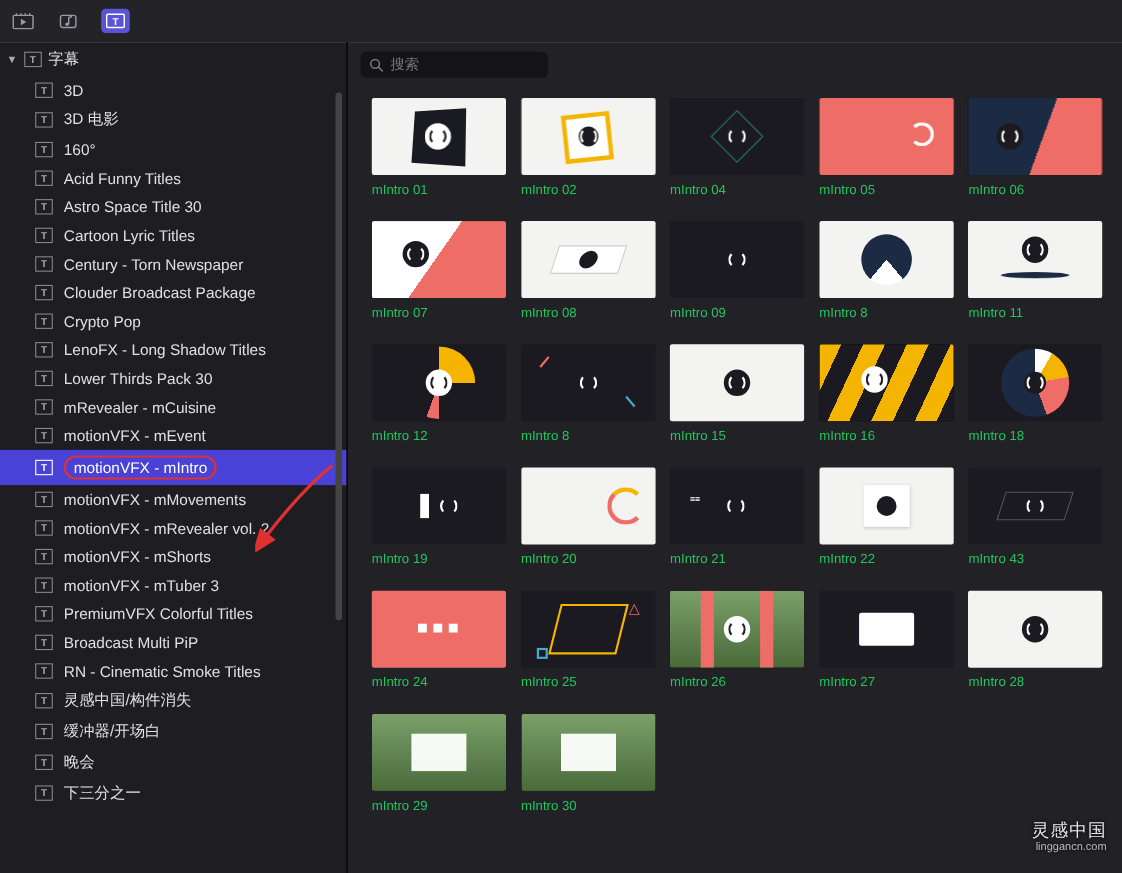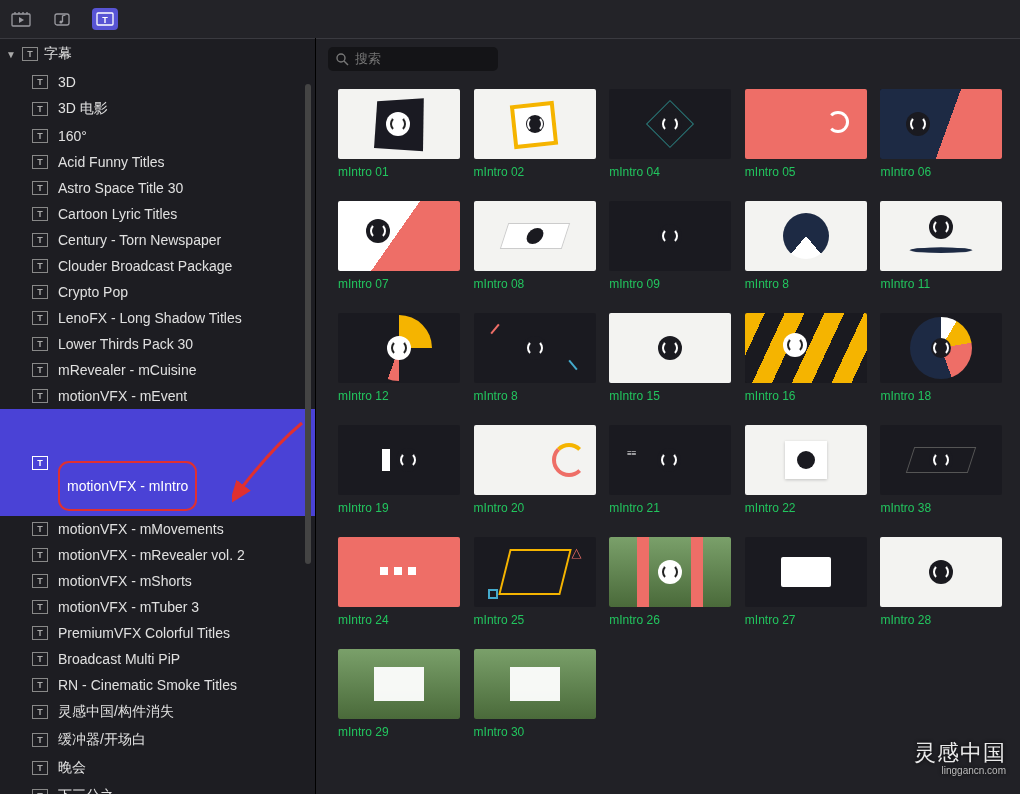--- a/index.html
+++ b/index.html
@@ -21,21 +21,21 @@
 .sidebar { width: 316px; background: #1d1d22; border-right: 1px solid #000; position: relative; overflow: hidden; }
 .tree-header { display: flex; align-items: center; gap: 6px; padding: 6px 6px; font-size: 14px; color: #e0e0e0; border-top: 1px solid #3a3a40; }
 .disclosure { color: #aaa; font-size: 10px; }
 .t-box { width: 16px; height: 14px; border: 1px solid #888; display: inline-flex; align-items: center; justify-content: center; font-size: 9px; font-weight: bold; color: #aaa; }
 
 .tree-items { display: flex; flex-direction: column; }
 .tree-item { display: flex; align-items: center; gap: 10px; padding: 5px 0 5px 32px; font-size: 14px; color: #e0e0e0; cursor: default; }
 .tree-item .t-box { flex: none; }
 .tree-item.selected { background: #4a42d6; color: #fff; }
 .tree-item.selected .t-box { border-color: #fff; color: #fff; }
-.item-label.highlighted { border: 2px solid #e03030; border-radius: 11px; padding: 15px 7px; margin-top: 47px; }
+.item-label.highlighted { border: 2px solid #e03030; border-radius: 11px; padding: 1px 7px; }
 
 .arrow-annot { position: absolute; left: 232px; top: 380px; pointer-events: none; }
 
 .sb-scroll { position: absolute; right: 4px; top: 46px; width: 6px; height: 480px; background: #444; border-radius: 3px; }
 
 .content { flex: 1; background: #212126; display: flex; flex-direction: column; overflow-y: auto; }
 .search-row { display: flex; justify-content: flex-start; padding: 8px 12px; border-top: 1px solid #3a3a40; }
 .search { background: #141417; border-radius: 5px; width: 170px; height: 24px; display: flex; align-items: center; padding: 0 8px; gap: 6px; color: #777; font-size: 13px; }
 
 .grid { display: grid; grid-template-columns: repeat(5, 1fr); gap: 22px 12px; padding: 10px 16px 20px 22px; }
@@ -47,21 +47,21 @@
 .th-white { background: #f3f3f1; }
 .th-dark { background: #1a1a20; }
 .th-coral { background: #ee6e67; }
 
 .logo-circ { width: 24px; height: 24px; border-radius: 50%; background: #1a1a20; position: absolute; top: 50%; left: 50%; transform: translate(-50%,-50%); display:flex; align-items:center; justify-content:center; }
 .logo-circ::after { content:""; width:12px; height:12px; border:2px solid #fff; border-radius:50%; border-top-color:transparent; border-bottom-color:transparent; }
 .logo-circ.inv { background:#fff; }
 .logo-circ.inv::after { border-color:#222; border-top-color:transparent; border-bottom-color:transparent; }
 
 .watermark { position: absolute; right: 14px; bottom: 18px; color: #fff; opacity: 0.9; font-size: 14px; text-shadow: 0 0 4px #000; display:flex; flex-direction:column; align-items:flex-end; line-height:1.1; }
-.watermark .big { font-size: 22px; font-weight: 500; letter-spacing: 1px; }
+.watermark .big { font-size: 16px; font-weight: 500; letter-spacing: 1px; }
 .watermark .small { font-size: 10px; color:#ccc; }
 </style>
 </head>
 <body>
 
 <div class="app">
 
   <div class="topbar">
     <div class="top-icons">
       <span class="top-icon">
@@ -350,21 +350,21 @@
                 <div style="width:18px;height:18px;border-radius:50%;background:#1a1a20"></div>
               </div>
             </div>
             <div class="cap">mIntro 22</div>
           </div>
           <div class="cell">
             <div class="thumb th-dark">
               <div style="position:absolute;left:30px;top:22px;width:62px;height:26px;border:1px solid #555;transform:skewX(-18deg)"></div>
               <div class="logo-circ"></div>
             </div>
-            <div class="cap">mIntro 38</div>
+            <div class="cap">mIntro 43</div>
           </div>
           <div class="cell">
             <div class="thumb th-coral">
               <div style="position:absolute;left:42px;top:30px;display:flex;gap:6px">
                 <div style="width:8px;height:8px;background:#fff"></div>
                 <div style="width:8px;height:8px;background:#fff"></div>
                 <div style="width:8px;height:8px;background:#fff"></div>
               </div>
             </div>
             <div class="cap">mIntro 24</div>

